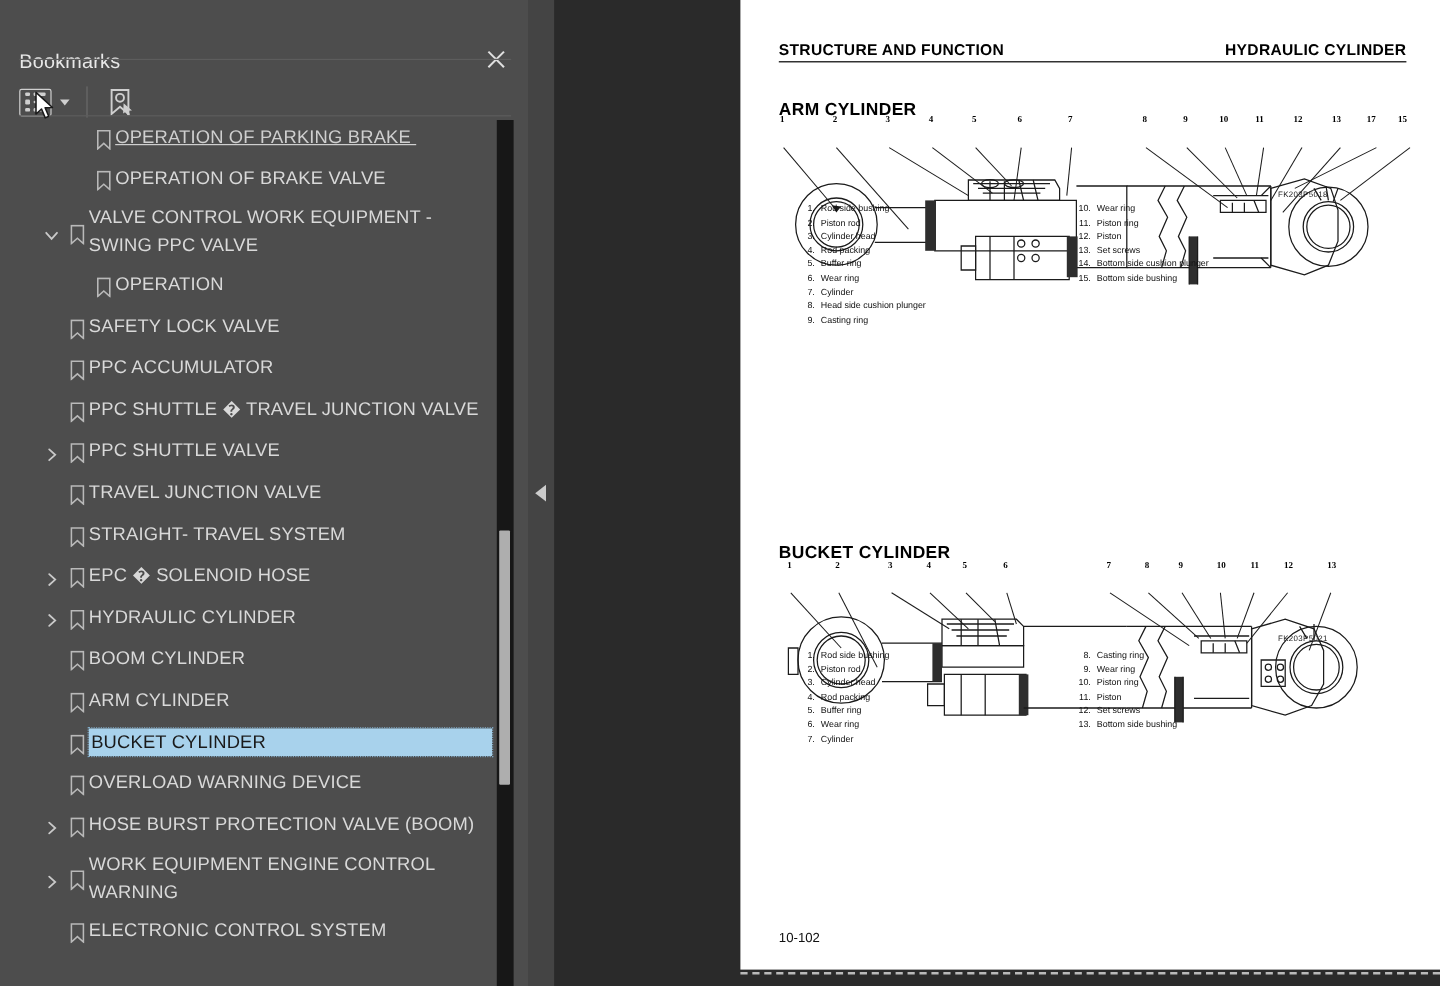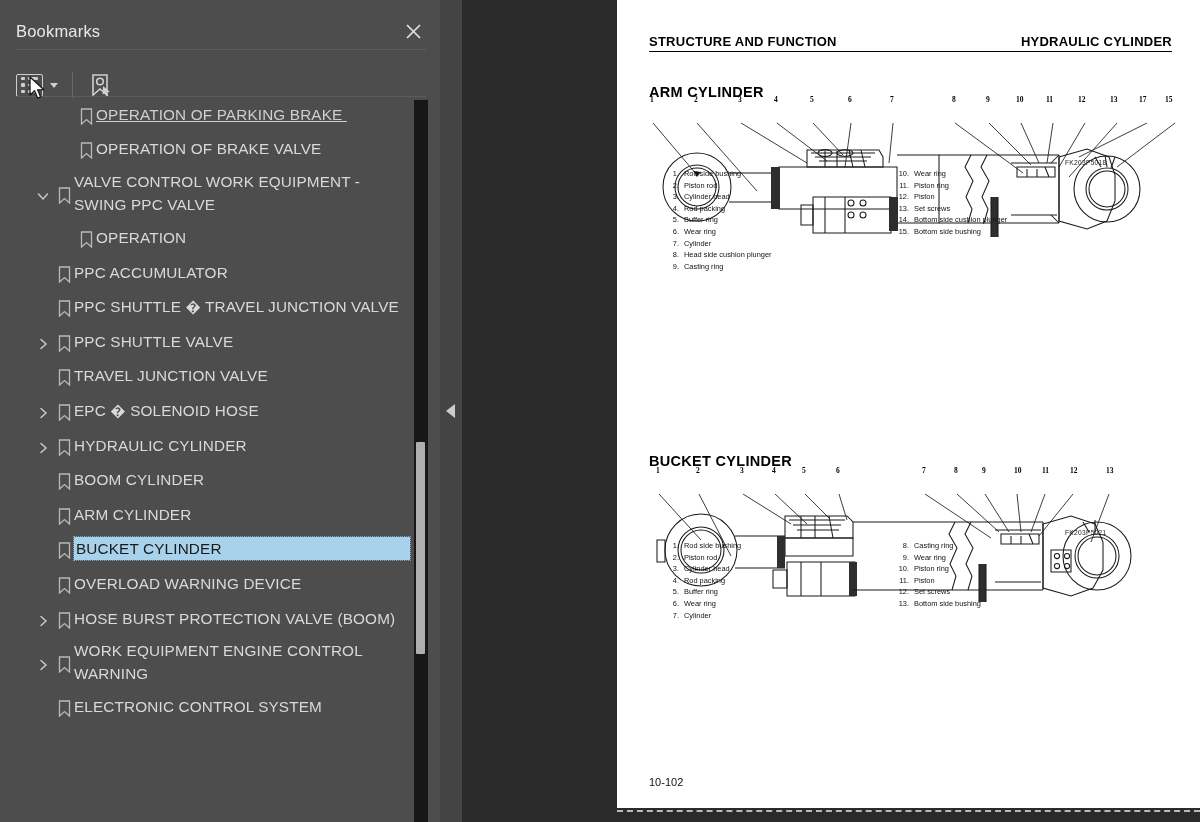--- a/index.html
+++ b/index.html
@@ -15,21 +15,21 @@
   
   #sidebar {
     width: 440px; height: 822px;
     background: #4d4d4d;
     position: relative;
     flex: 0 0 440px;
     overflow: hidden;
   }
   #sb-header {
     height: 62px;
-    display: flex; align-items: center;
+    display: flex; align-items: flex-end;
     padding: 0 14px 0 16px;
     position: relative;
   }
   #sb-title {
     color: #e8e8e8;
     font-size: 16.5px;
     letter-spacing: .2px;
     flex: 1;
   }
   #sb-close {
@@ -352,20 +352,31 @@
           </div>
         </div>
         <div class="bm-item ind1">
           <div class="bm-toggle"></div>
           <div class="bm-icon">
             <svg width="13" height="17" viewBox="0 0 13 17">
               <path d="M1.5 1 H11.5 V16 L6.5 11.5 L1.5 16 Z" fill="none" stroke="#b9b9b9" stroke-width="1.3"></path>
             </svg>
           </div>
           <div class="bm-label-wrap">
+            <div class="bm-label">SAFETY LOCK VALVE</div>
+          </div>
+        </div>
+        <div class="bm-item ind1">
+          <div class="bm-toggle"></div>
+          <div class="bm-icon">
+            <svg width="13" height="17" viewBox="0 0 13 17">
+              <path d="M1.5 1 H11.5 V16 L6.5 11.5 L1.5 16 Z" fill="none" stroke="#b9b9b9" stroke-width="1.3"></path>
+            </svg>
+          </div>
+          <div class="bm-label-wrap">
             <div class="bm-label">PPC ACCUMULATOR</div>
           </div>
         </div>
         <div class="bm-item ind1">
           <div class="bm-toggle"></div>
           <div class="bm-icon">
             <svg width="13" height="17" viewBox="0 0 13 17">
               <path d="M1.5 1 H11.5 V16 L6.5 11.5 L1.5 16 Z" fill="none" stroke="#b9b9b9" stroke-width="1.3"></path>
             </svg>
           </div>
@@ -390,20 +401,31 @@
         </div>
         <div class="bm-item ind1">
           <div class="bm-toggle"></div>
           <div class="bm-icon">
             <svg width="13" height="17" viewBox="0 0 13 17">
               <path d="M1.5 1 H11.5 V16 L6.5 11.5 L1.5 16 Z" fill="none" stroke="#b9b9b9" stroke-width="1.3"></path>
             </svg>
           </div>
           <div class="bm-label-wrap">
             <div class="bm-label">TRAVEL JUNCTION VALVE</div>
+          </div>
+        </div>
+        <div class="bm-item ind1">
+          <div class="bm-toggle"></div>
+          <div class="bm-icon">
+            <svg width="13" height="17" viewBox="0 0 13 17">
+              <path d="M1.5 1 H11.5 V16 L6.5 11.5 L1.5 16 Z" fill="none" stroke="#b9b9b9" stroke-width="1.3"></path>
+            </svg>
+          </div>
+          <div class="bm-label-wrap">
+            <div class="bm-label">STRAIGHT- TRAVEL SYSTEM</div>
           </div>
         </div>
         <div class="bm-item ind1">
           <div class="bm-toggle">
             <svg width="11" height="12" viewBox="0 0 11 12">
               <path d="M3 1.5 L8 6 L3 10.5" fill="none" stroke="#c9c9c9" stroke-width="1.5" stroke-linecap="round"></path>
             </svg>
           </div>
           <div class="bm-icon">
             <svg width="13" height="17" viewBox="0 0 13 17">

